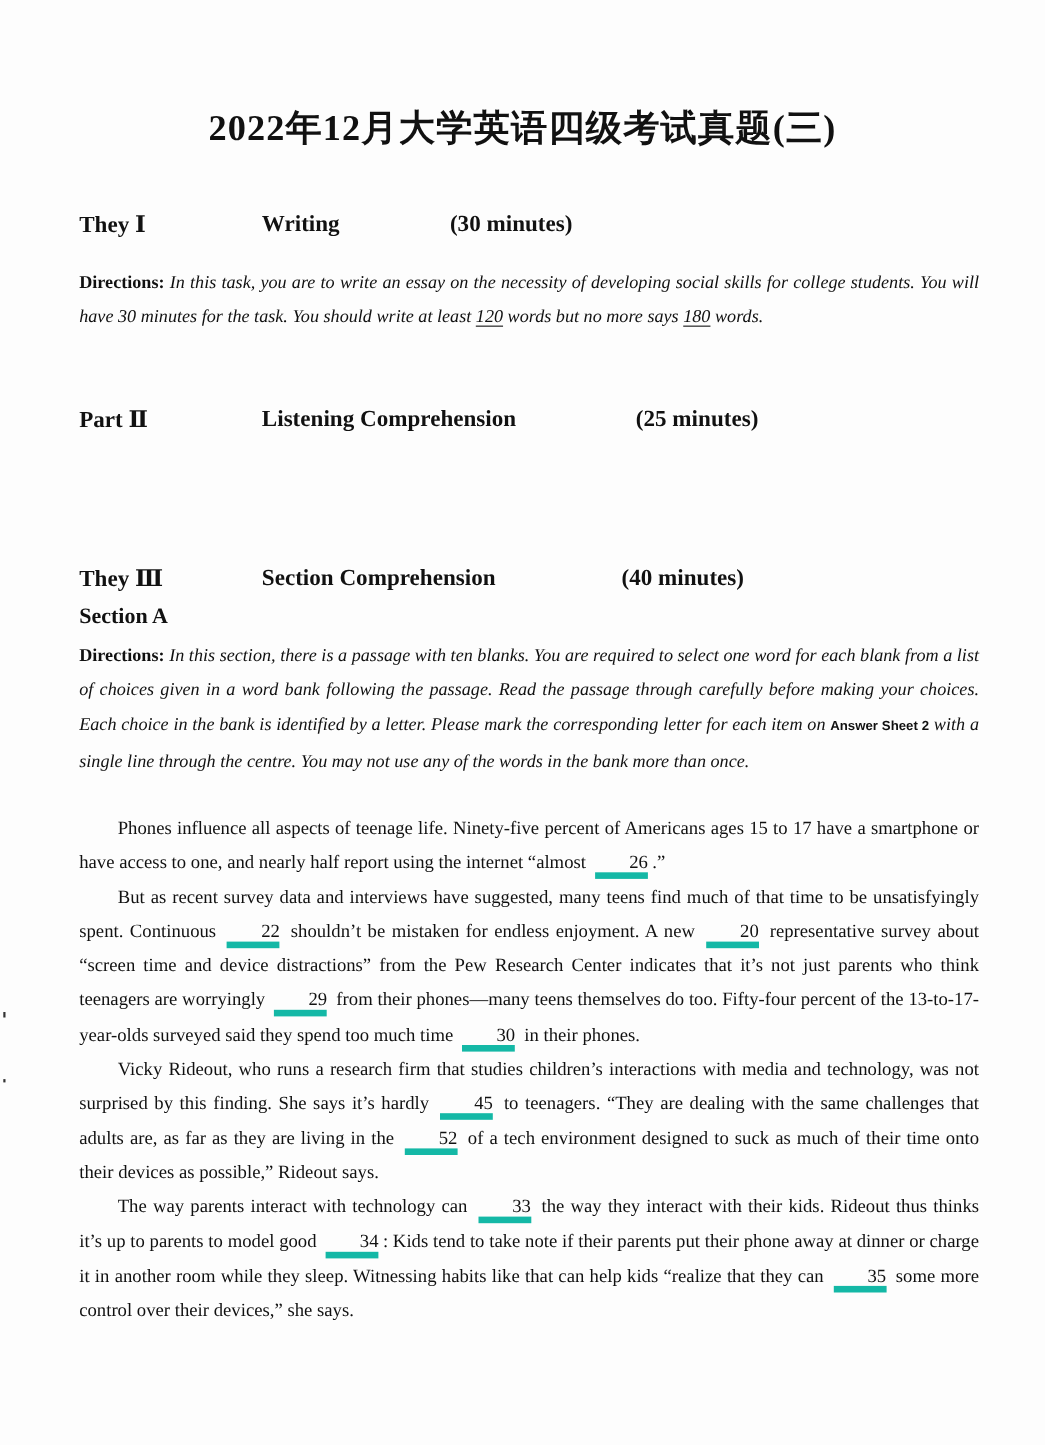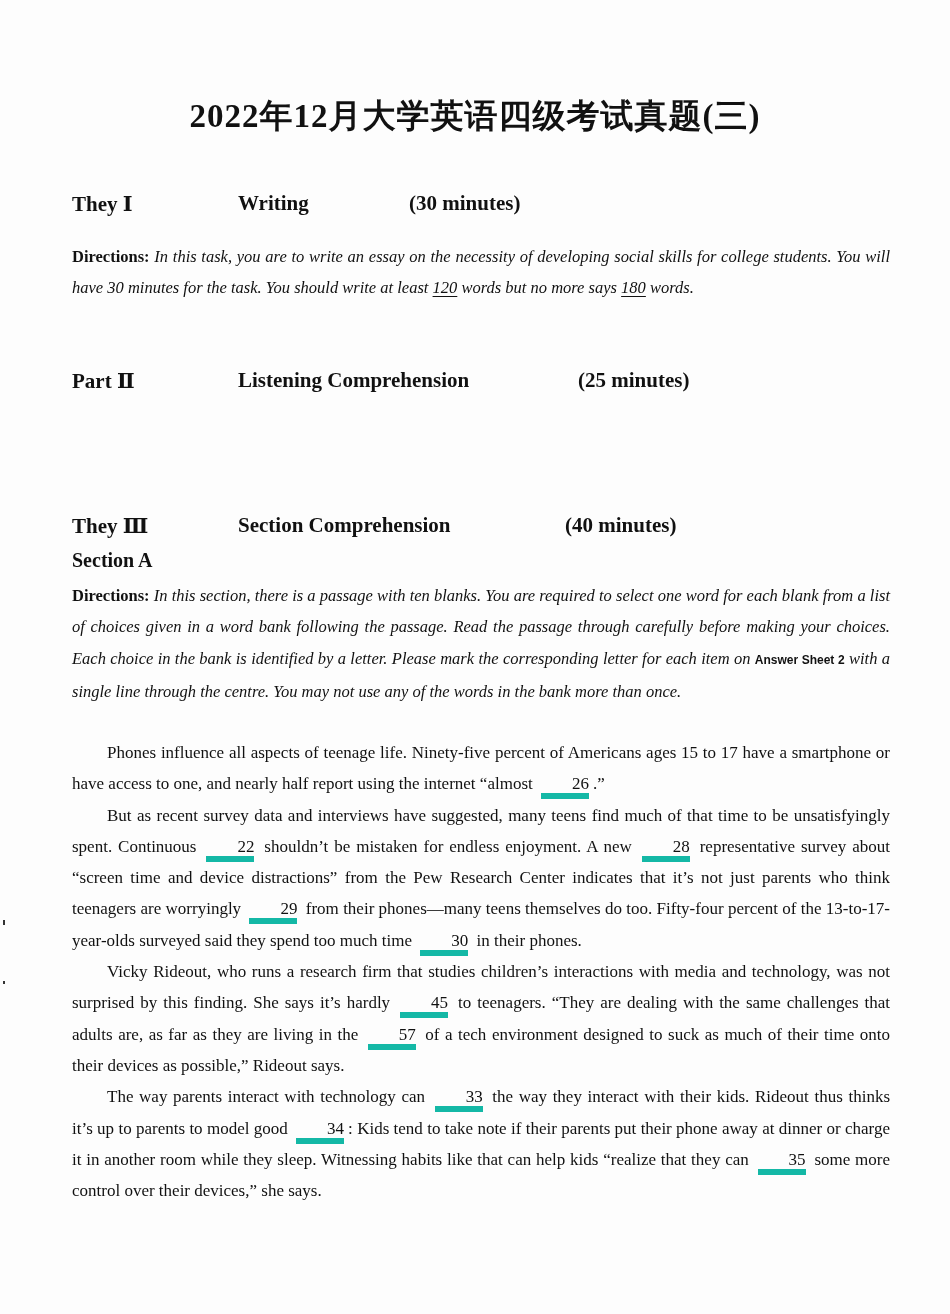--- a/index.html
+++ b/index.html
@@ -104,32 +104,32 @@
 
   <div class="passage">
     <p>
       <span>Phones influence all aspects of teenage life. Ninety-five percent of Americans ages 15 to 17 have a smartphone or have access to one, and nearly half report using the internet “almost</span>
       <span class="blank">26</span><span>.”</span>
     </p>
     <p>
       <span>But as recent survey data and interviews have suggested, many teens find much of that time to be unsatisfyingly spent. Continuous</span>
       <span class="blank">22</span>
       <span>shouldn’t be mistaken for endless enjoyment. A new</span>
-      <span class="blank">28</span>
+      <span class="blank">20</span>
       <span>representative survey about “screen time and device distractions” from the Pew Research Center indicates that it’s not just parents who think teenagers are worryingly</span>
       <span class="blank">29</span>
       <span>from their phones—many teens themselves do too. Fifty-four percent of the 13-to-17-year-olds surveyed said they spend too much time</span>
       <span class="blank">30</span>
       <span>in their phones.</span>
     </p>
     <p>
       <span>Vicky Rideout, who runs a research firm that studies children’s interactions with media and technology, was not surprised by this finding. She says it’s hardly</span>
       <span class="blank">45</span>
       <span>to teenagers. “They are dealing with the same challenges that adults are, as far as they are living in the</span>
-      <span class="blank">57</span>
+      <span class="blank">52</span>
       <span>of a tech environment designed to suck as much of their time onto their devices as possible,” Rideout says.</span>
     </p>
     <p>
       <span>The way parents interact with technology can</span>
       <span class="blank">33</span>
       <span>the way they interact with their kids. Rideout thus thinks it’s up to parents to model good</span>
       <span class="blank">34</span><span>: Kids tend to take note if their parents put their phone away at dinner or charge it in another room while they sleep. Witnessing habits like that can help kids “realize that they can</span>
       <span class="blank">35</span>
       <span>some more control over their devices,” she says.</span>
     </p>

